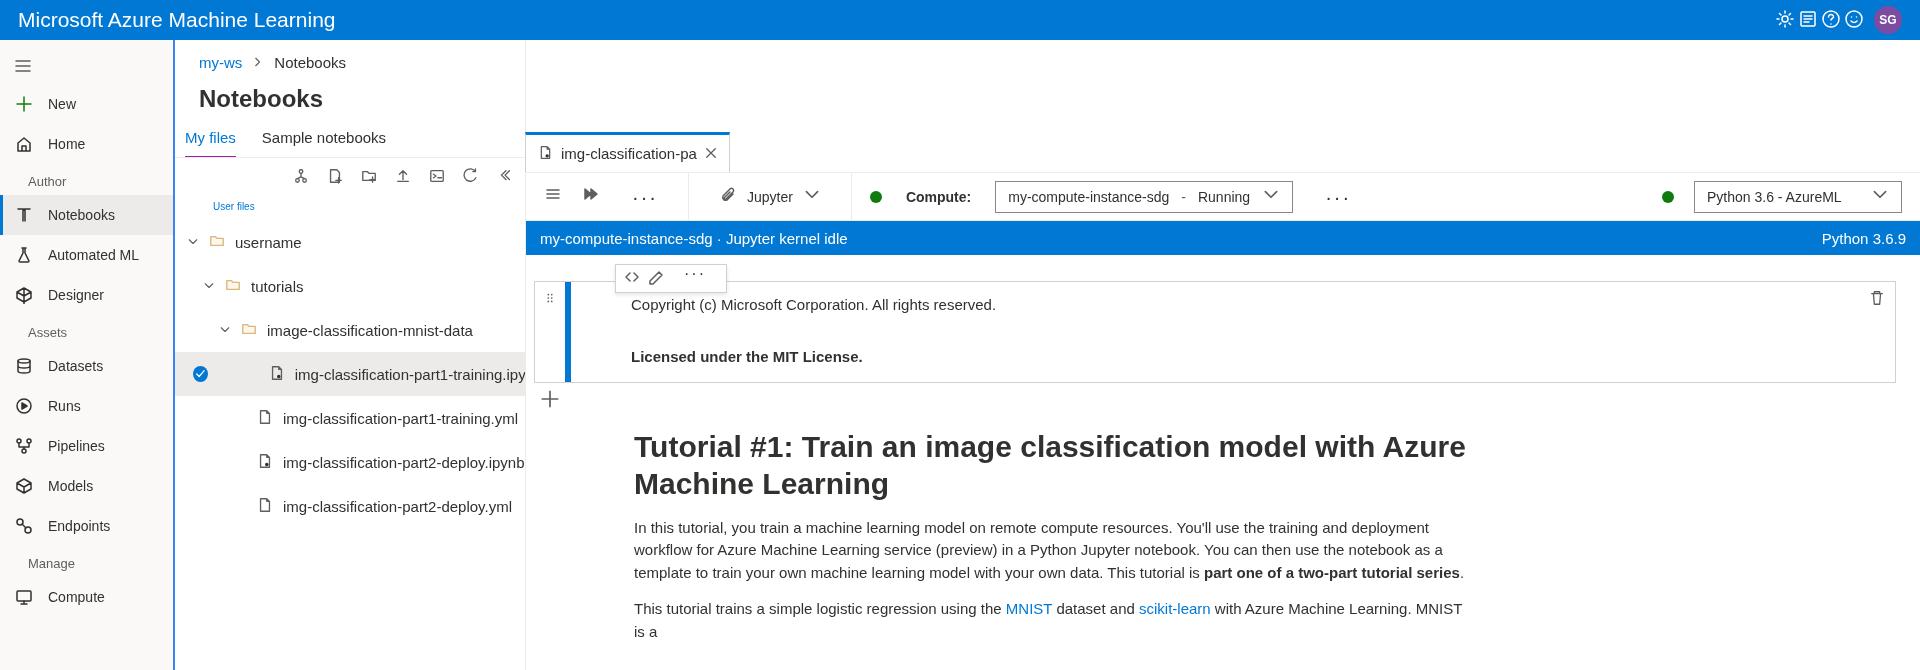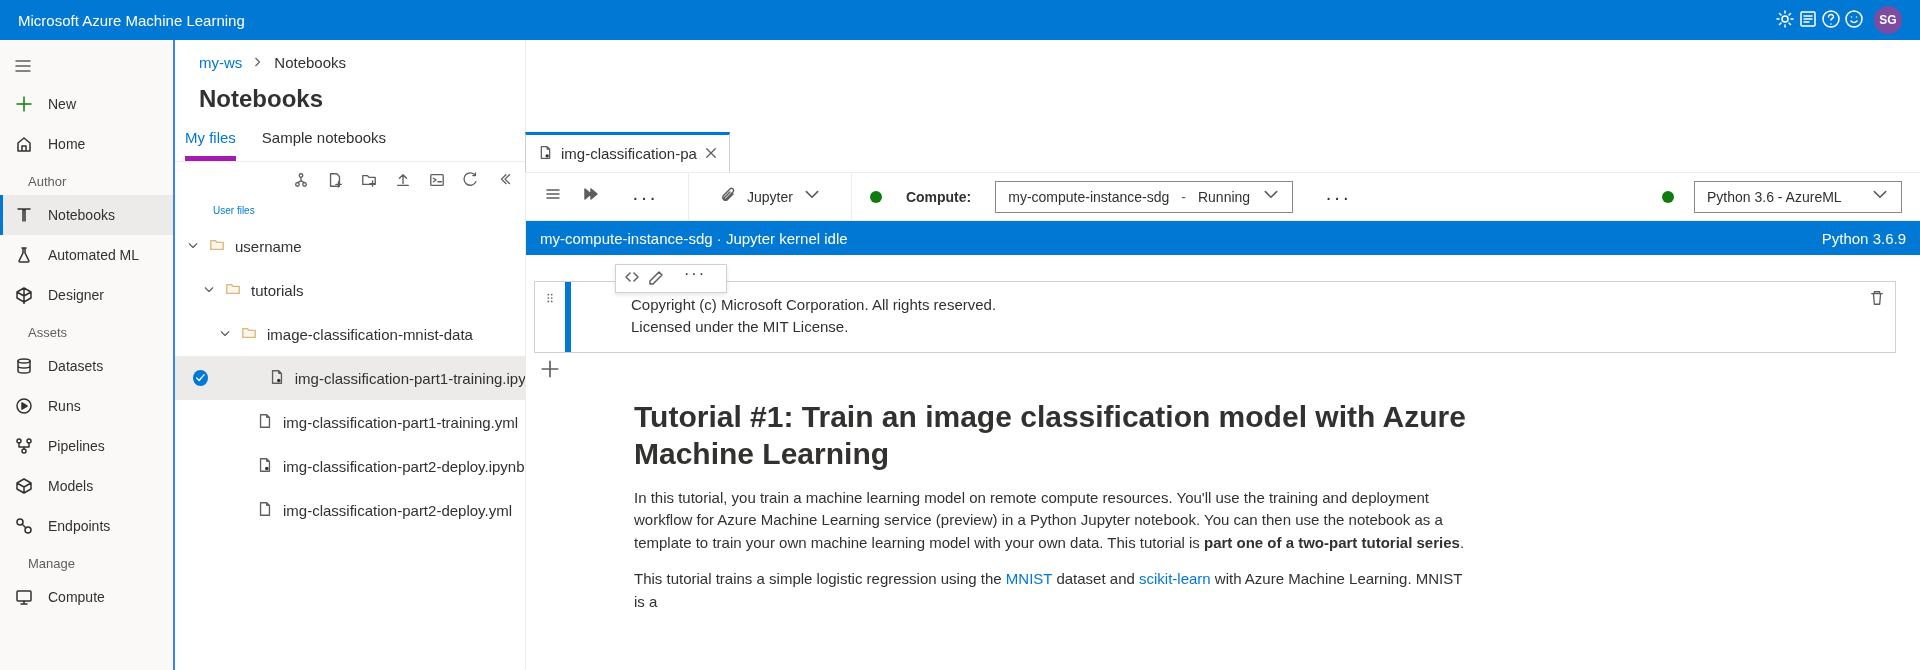--- a/index.html
+++ b/index.html
@@ -1,20 +1,20 @@
 <!DOCTYPE html>
 <html><head>
 <meta charset="utf-8">
 <style>
 * { margin:0; padding:0; box-sizing:border-box; font-family:"Segoe UI",Arial,sans-serif; }
 body { width:1920px; height:670px; overflow:hidden; background:#fff; font-size:14px; color:#323130; }
 
 
 .top-bar { height:40px; background:#0078d4; color:#fff; display:flex; align-items:center; padding:0 18px; }
-.top-title { font-size:15px; flex:1; }
+.top-title { font-size:21px; flex:1; }
 .top-icons { display:flex; gap:5px; align-items:center; }
 .top-icons svg { width:18px; height:18px; }
 .avatar { width:28px; height:28px; border-radius:50%; background:#7b4ca0; display:flex; align-items:center; justify-content:center; font-size:12px; font-weight:600; margin-left:6px; }
 
 .workspace { display:flex; height:calc(100% - 40px); }
 
 
 .sidebar { width:175px; background:#faf9f8; border-right:2px solid #3b82f6; display:flex; flex-direction:column; padding-top:8px; }
 .sidebar-row { display:flex; align-items:center; height:40px; padding-left:14px; gap:14px; cursor:pointer; }
 .sidebar-row.active { background:#edebe9; border-left:3px solid #0078d4; padding-left:11px; }
@@ -24,21 +24,21 @@
 .hamburger { padding-left:14px; height:36px; display:flex; align-items:center; cursor:pointer; }
 
 
 .explorer { width:351px; border-right:1px solid #edebe9; display:flex; flex-direction:column; }
 .breadcrumb { padding:14px 0 0 24px; font-size:15px; display:flex; align-items:center; gap:10px; }
 .breadcrumb a { color:#0078d4; text-decoration:none; cursor:pointer; }
 .bc-sep { color:#605e5c; }
 .page-title { font-size:24px; font-weight:600; padding:14px 0 6px 24px; }
 .explorer-tabs { display:flex; gap:26px; padding:10px 0 0 10px; border-bottom:1px solid #edebe9; }
 .etab { padding:0 0 10px 0; font-size:15px; cursor:pointer; }
-.etab.active { color:#0078d4; border-bottom:5px solid #a21caf; font-weight:400; }
+.etab.active { color:#0078d4; border-bottom:1px solid #a21caf; font-weight:400; }
 .explorer-toolbar { display:flex; gap:18px; padding:10px 12px 10px 0; justify-content:flex-end; align-items:center; }
 .explorer-toolbar svg { width:16px; height:16px; cursor:pointer; }
 .tree-heading { color:#0078d4; padding:4px 0 8px 22px; font-size:10px;margin-left:16px; }
 .tree { font-size:15px; overflow:auto; }
 .tree-row { display:flex; align-items:center; height:44px; gap:10px; cursor:pointer; padding-left:12px; }
 .tree-row.selected { background:#edebe9; }
 .chev { display:inline-flex; }
 .chev svg { width:12px; height:12px; }
 .folder-ico svg, .file-ico svg { width:16px; height:16px; }
 .folder-ico { color:#dcb67a; }
@@ -72,21 +72,21 @@
 
 
 .notebook-scroll { flex:1; overflow:auto; position:relative; padding:4px 24px 0 8px; }
 .cell-controls { position:absolute; left:80px; top:-18px; background:#fff; border:1px solid #d2d0ce; display:flex; gap:8px; padding:4px 8px; box-shadow:0 2px 4px rgba(0,0,0,.1); z-index:2;}
 .cell-controls svg{ width:16px; height:16px; cursor:pointer;}
 .cell { display:flex; position:relative; margin-top:22px; border:1px solid #d2d0ce; }
 .cell-handle { width:30px; display:flex; align-items:flex-start; justify-content:center; padding-top:10px; cursor:grab; }
 .cell-handle svg{ width:12px; height:12px;}
 .cell-bar { width:6px; background:#0078d4; }
 .cell-content { padding:12px 16px 14px 60px; font-size:15px; line-height:1.45; flex:1; }
-.cell-content p+p { margin-top:0; }
+.cell-content p+p { margin-top:30px;font-weight:bold; }
 .cell-trash { position:absolute; right:10px; top:8px; cursor:pointer; }
 .cell-trash svg { width:16px; height:16px; color:#605e5c; }
 .addcell { margin:6px 0 0 6px; cursor:pointer; }
 .addcell svg{ width:20px; height:20px; color:#605e5c;}
 .md-block { padding:16px 0 0 100px; max-width:940px; }
 .md-h1 { font-size:30px; font-weight:600; line-height:1.25; margin-bottom:14px; }
 .md-p { font-size:15px; line-height:1.5; margin-bottom:14px; }
 .md-p b{ font-weight:600;}
 .md-p a { color:#0078d4; text-decoration:none; }
 

